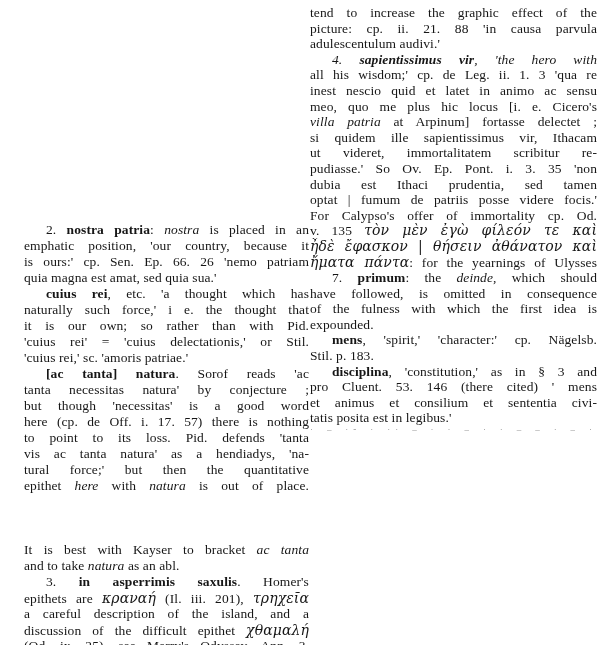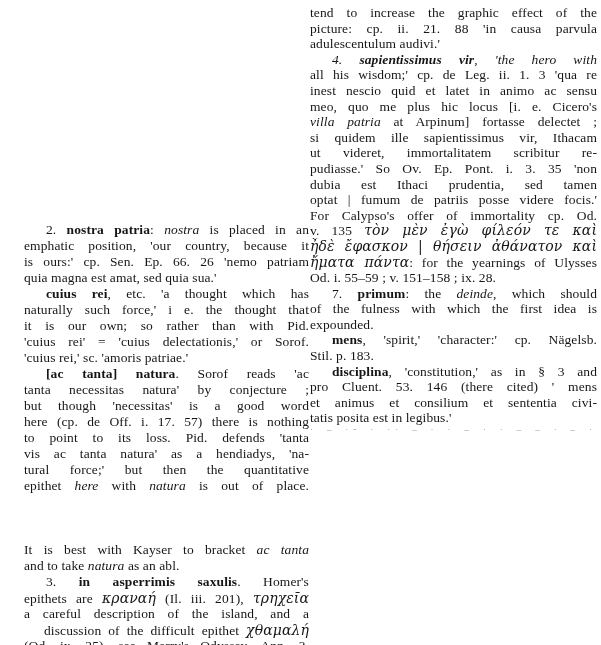--- a/index.html
+++ b/index.html
@@ -46,36 +46,36 @@
 
 <div class="page" id="page" style="background: rgb(255, 255, 255); color: rgb(22, 22, 22);">
     <div class="column" style="left: 24px; top: 222px; width: 285px;">
       <div class="line indent" style="line-height: 16px; height: 16px;"><span>2. </span><span class="b">nostra patria</span><span>: </span><span class="i">nostra</span><span> is placed in an</span></div>
       <div class="line" style="line-height: 16px; height: 16px;"><span>emphatic position, 'our country, because it</span></div>
       <div class="line" style="line-height: 16px; height: 16px;"><span>is ours:' cp. Sen. Ep. 66. 26 'nemo patriam</span></div>
       <div class="line end" style="line-height: 16px; height: 16px;"><span>quia magna est amat, sed quia sua.'</span></div>
       <div class="line indent" style="line-height: 16px; height: 16px;"><span class="b">cuius rei</span><span>, etc. 'a thought which has</span></div>
       <div class="line" style="line-height: 16px; height: 16px;"><span>naturally such force,' i e. the thought that</span></div>
       <div class="line" style="line-height: 16px; height: 16px;"><span>it is our own; so rather than with Pid.</span></div>
-      <div class="line" style="line-height: 16px; height: 16px;"><span>'cuius rei' = 'cuius delectationis,' or Sorof.</span></div>
+      <div class="line" style="line-height: 16px; height: 16px;"><span>'cuius rei' = 'cuius delectationis,' or Stil.</span></div>
       <div class="line end" style="line-height: 16px; height: 16px;"><span>'cuius rei,' sc. 'amoris patriae.'</span></div>
       <div class="line indent" style="line-height: 16px; height: 16px;"><span class="b">[ac tanta] natura</span><span>. Sorof reads 'ac</span></div>
       <div class="line" style="line-height: 16px; height: 16px;"><span>tanta necessitas natura' by conjecture ;</span></div>
       <div class="line" style="line-height: 16px; height: 16px;"><span>but though 'necessitas' is a good word</span></div>
       <div class="line" style="line-height: 16px; height: 16px;"><span>here (cp. de Off. i. 17. 57) there is nothing</span></div>
       <div class="line" style="line-height: 16px; height: 16px;"><span>to point to its loss. Pid. defends 'tanta</span></div>
       <div class="line" style="line-height: 16px; height: 16px;"><span>vis ac tanta natura' as a hendiadys, 'na-</span></div>
       <div class="line" style="line-height: 16px; height: 16px;"><span>tural force;' but then the quantitative</span></div>
       <div class="line" style="line-height: 16px; height: 16px;"><span>epithet </span><span class="i">here</span><span> with </span><span class="i">natura</span><span> is out of place.</span></div>
       <div class="line" style="line-height: 16px; height: 16px; margin-top: 48px;"><span>It is best with Kayser to bracket </span><span class="i">ac tanta</span></div>
       <div class="line end" style="line-height: 16px; height: 16px;"><span>and to take </span><span class="i">natura</span><span> as an abl.</span></div>
       <div class="line indent" style="line-height: 16px; height: 16px;"><span>3. </span><span class="b">in asperrimis saxulis</span><span>. Homer's</span></div>
       <div class="line" style="line-height: 16px; height: 16px;"><span>epithets are </span><span class="g">κραναή</span><span> (Il. iii. 201), </span><span class="g">τρηχεῖα</span></div>
       <div class="line" style="line-height: 16px; height: 16px;"><span>a careful description of the island, and a</span></div>
-      <div class="line" style="line-height: 16px; height: 16px; margin-left: 20px;"><span>discussion of the difficult epithet </span><span class="g">χθαμαλή</span></div>
+      <div class="line" style="line-height: 16px; height: 16px;"><span>discussion of the difficult epithet </span><span class="g">χθαμαλή</span></div>
       <div class="line" style="line-height: 16px; height: 16px;"><span>(Od. ix. 25), see Merry's Odyssey, App. 3.</span></div>
       <div class="line" style="line-height: 16px; height: 16px;"><span>The diminutives 'saxulis' and 'nidulum'</span></div>
     </div>
     <div class="column" style="left: 310px; top: 5px; width: 287px;">
       <div class="line" style="line-height: 15.6px; height: 15.6px;"><span>tend to increase the graphic effect of the</span></div>
       <div class="line" style="line-height: 15.6px; height: 15.6px;"><span>picture: cp. ii. 21. 88 'in causa parvula</span></div>
       <div class="line end" style="line-height: 15.6px; height: 15.6px;"><span>adulescentulum audivi.'</span></div>
       <div class="line indent" style="line-height: 15.6px; height: 15.6px; font-style: italic;"><span>4. </span><span class="b">sapientissimus vir</span><span>, 'the hero with</span></div>
       <div class="line" style="line-height: 15.6px; height: 15.6px;"><span>all his wisdom;' cp. de Leg. ii. 1. 3 'qua re</span></div>
       <div class="line" style="line-height: 15.6px; height: 15.6px;"><span>inest nescio quid et latet in animo ac sensu</span></div>
@@ -83,22 +83,22 @@
       <div class="line" style="line-height: 15.6px; height: 15.6px;"><span class="i">villa patria</span><span> at Arpinum] fortasse delectet ;</span></div>
       <div class="line" style="line-height: 15.6px; height: 15.6px;"><span>si quidem ille sapientissimus vir, Ithacam</span></div>
       <div class="line" style="line-height: 15.6px; height: 15.6px;"><span>ut videret, immortalitatem scribitur re-</span></div>
       <div class="line" style="line-height: 15.6px; height: 15.6px;"><span>pudiasse.' So Ov. Ep. Pont. i. 3. 35 'non</span></div>
       <div class="line" style="line-height: 15.6px; height: 15.6px;"><span>dubia est Ithaci prudentia, sed tamen</span></div>
       <div class="line" style="line-height: 15.6px; height: 15.6px;"><span>optat | fumum de patriis posse videre focis.'</span></div>
       <div class="line" style="line-height: 15.6px; height: 15.6px;"><span>For Calypso's offer of immortality cp. Od.</span></div>
       <div class="line" style="line-height: 15.6px; height: 15.6px;"><span>v. 135 </span><span class="g">τὸν μὲν ἐγὼ φίλεόν τε καὶ ἔτρεφον</span></div>
       <div class="line" style="line-height: 15.6px; height: 15.6px;"><span class="g">ἠδὲ ἔφασκον | θήσειν ἀθάνατον καὶ ἀγήρων</span></div>
       <div class="line" style="line-height: 15.6px; height: 15.6px;"><span class="g">ἤματα πάντα</span><span>: for the yearnings of Ulysses</span></div>
-      <div class="line end" style="line-height: 15.6px; height: 15.6px;"><span>Od. i. 55–59 ; v. 151–158 ; ix. 28.</span></div>
       <div class="line indent" style="line-height: 15.6px; height: 15.6px;"><span>7. </span><span class="b">primum</span><span>: the </span><span class="i">deinde</span><span>, which should</span></div>
+      <div class="line" style="line-height: 15.6px; height: 15.6px;"><span>have followed, is omitted in consequence</span></div>
       <div class="line" style="line-height: 15.6px; height: 15.6px;"><span>of the fulness with which the first idea is</span></div>
       <div class="line end" style="line-height: 15.6px; height: 15.6px;"><span>expounded.</span></div>
       <div class="line indent" style="line-height: 15.6px; height: 15.6px;"><span class="b">mens</span><span>, 'spirit,' 'character:' cp. Nägelsb.</span></div>
       <div class="line end" style="line-height: 15.6px; height: 15.6px;"><span>Stil. p. 183.</span></div>
       <div class="line indent" style="line-height: 15.6px; height: 15.6px;"><span class="b">disciplina</span><span>, 'constitution,' as in § 3 and</span></div>
       <div class="line" style="line-height: 15.6px; height: 15.6px;"><span>pro Cluent. 53. 146 (there cited) ' mens</span></div>
       <div class="line" style="line-height: 15.6px; height: 15.6px;"><span>et animus et consilium et sententia civi-</span></div>
       <div class="line end" style="line-height: 15.6px; height: 15.6px;"><span>tatis posita est in legibus.'</span></div>
       <div class="line remnant"><span>· –   ·‑ ·   ··   –   · ·   – ·   ·   – –   ·   – ·</span></div>
     </div>

